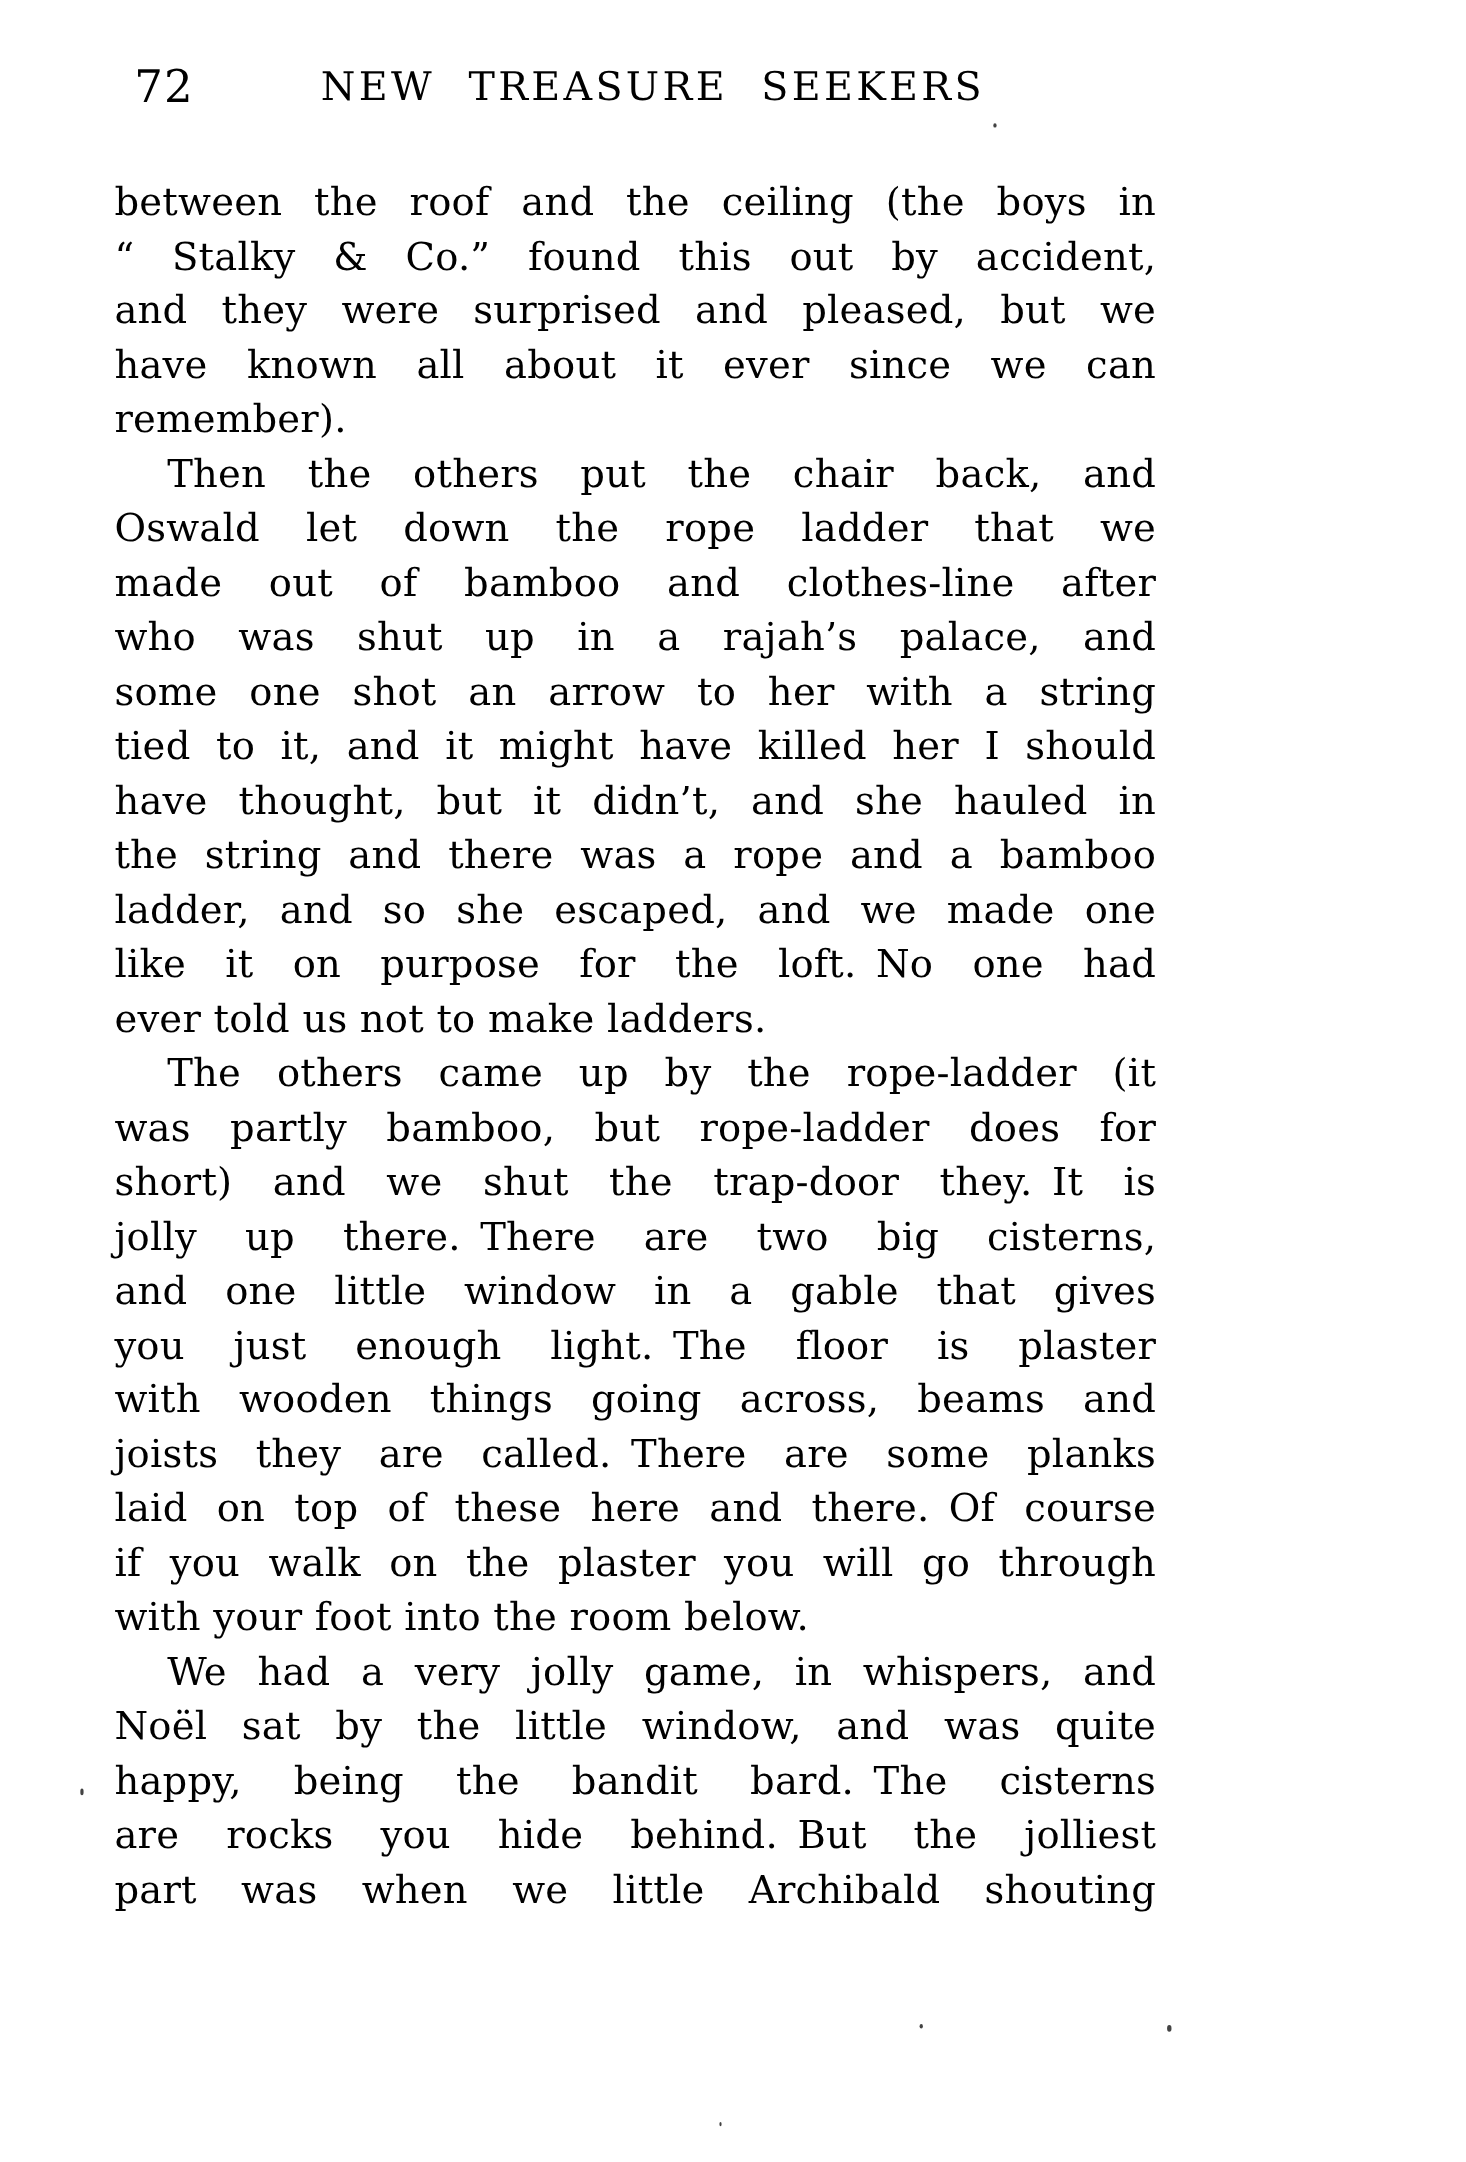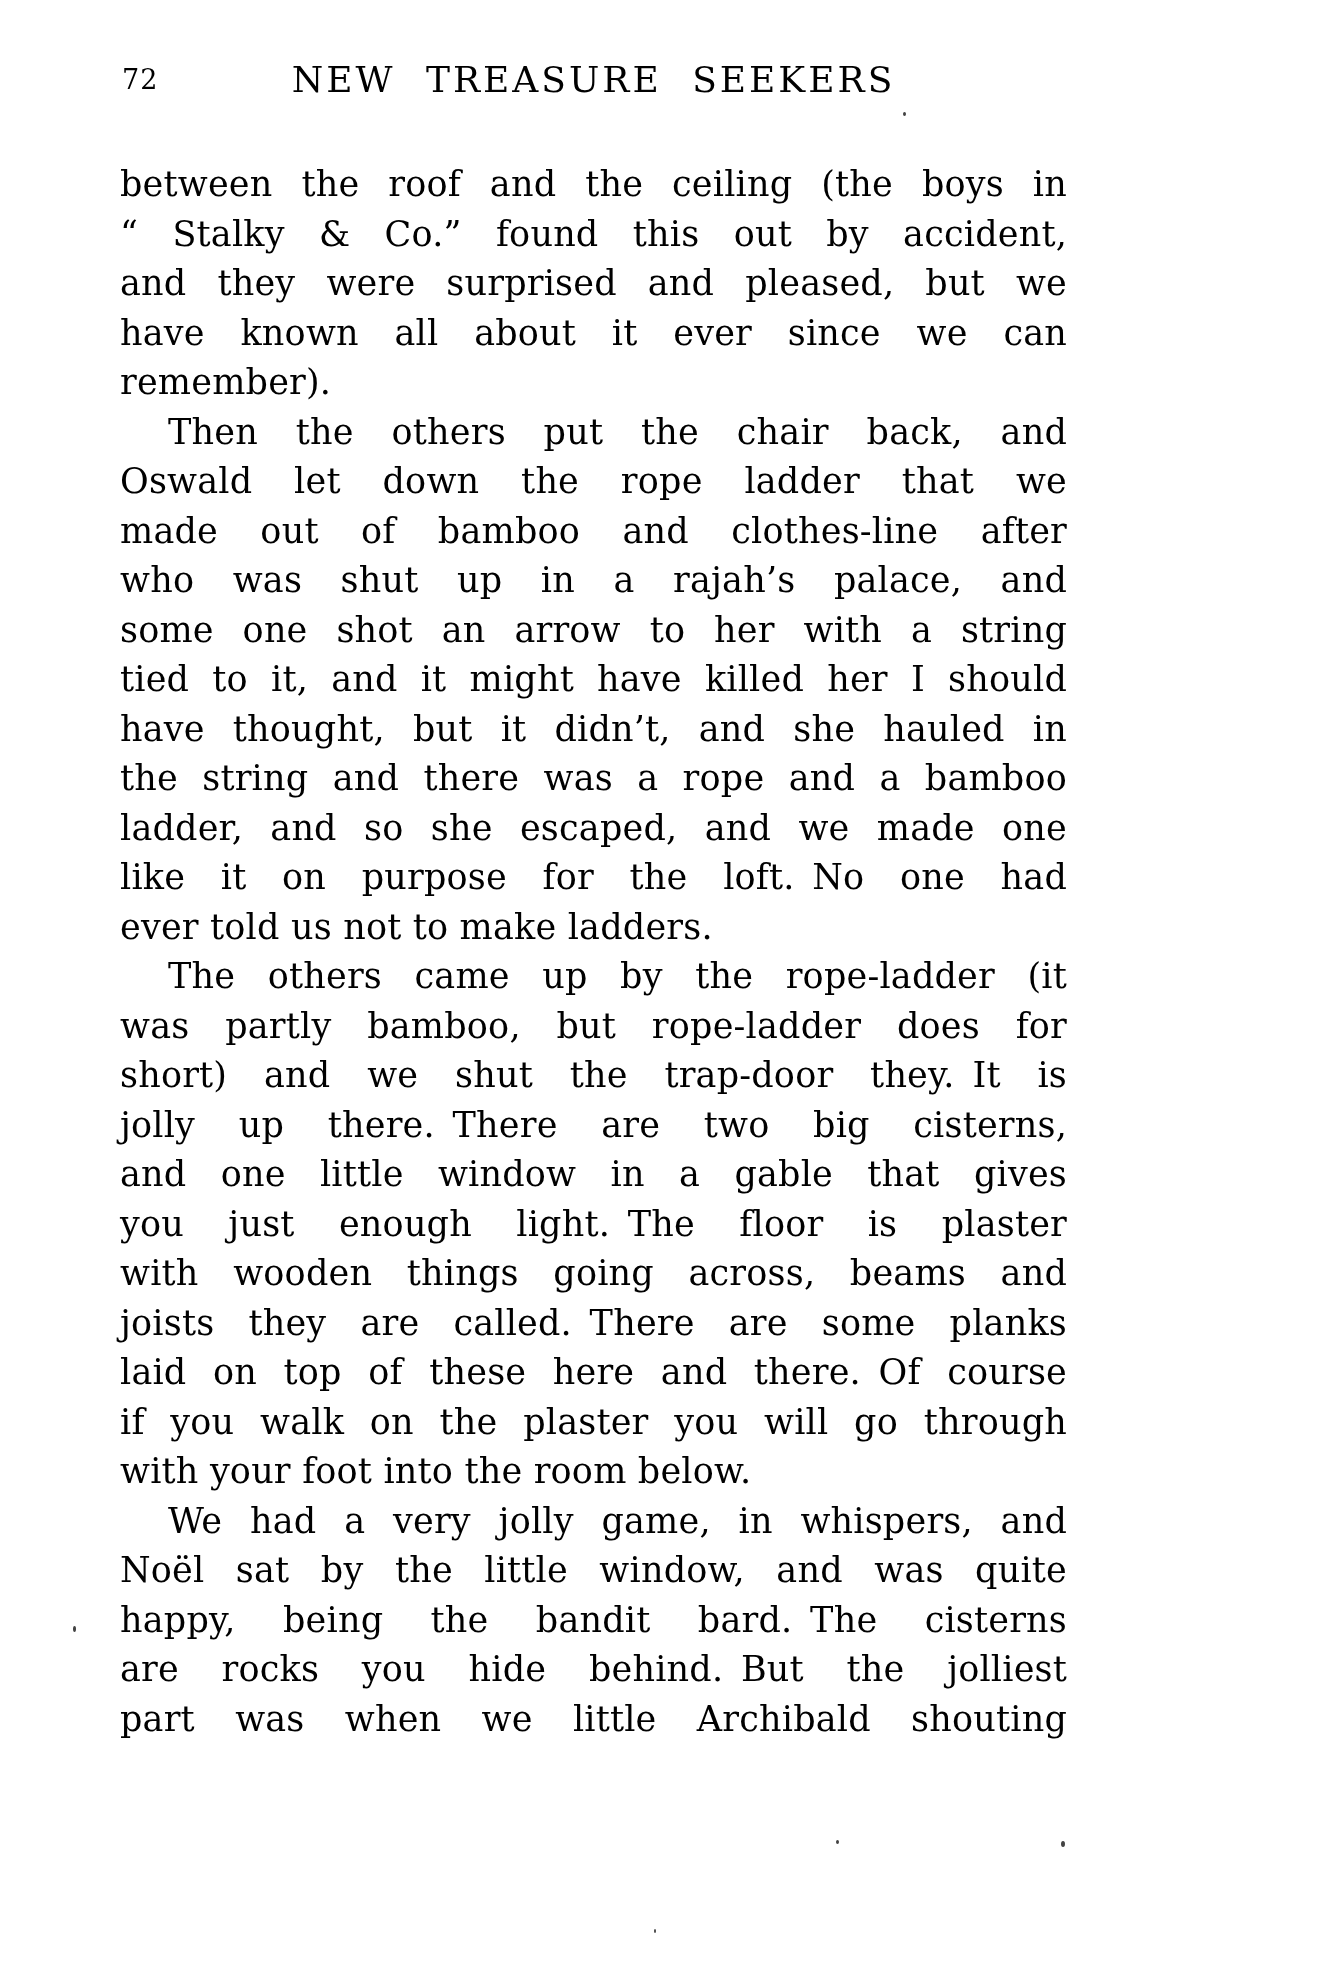--- a/index.html
+++ b/index.html
@@ -16,40 +16,40 @@
     position: absolute;
     top: 55px;
     left: 120px;
     width: 947px;
     height: 52px;
   }
   .page-num {
     position: absolute;
     left: 2px;
     top: 0;
-    font-size: 27px;
+    font-size: 41px;
     line-height: 49px;
     letter-spacing: 1px;
   }
   .running-title {
     position: absolute;
     left: 0;
     top: 0;
     width: 100%;
     text-align: center;
     font-size: 36px;
     line-height: 49px;
     letter-spacing: 3px;
     word-spacing: 16px;
     white-space: nowrap;
   }
   .body-text {
     position: absolute;
     top: 160px;
-    left: 120px;
+    left: 104px;
     width: 947px;
   }
   .line {
     font-size: 35px;
     line-height: 49.5px;
     letter-spacing: 0.2px;
   }
   .line.just {
     text-align: justify;
     text-align-last: justify;

